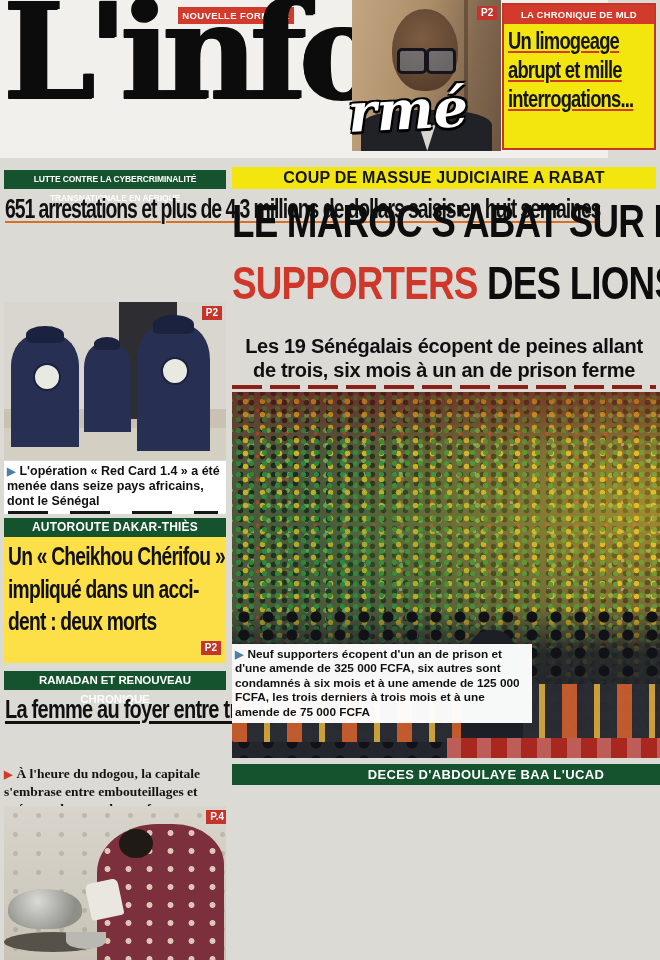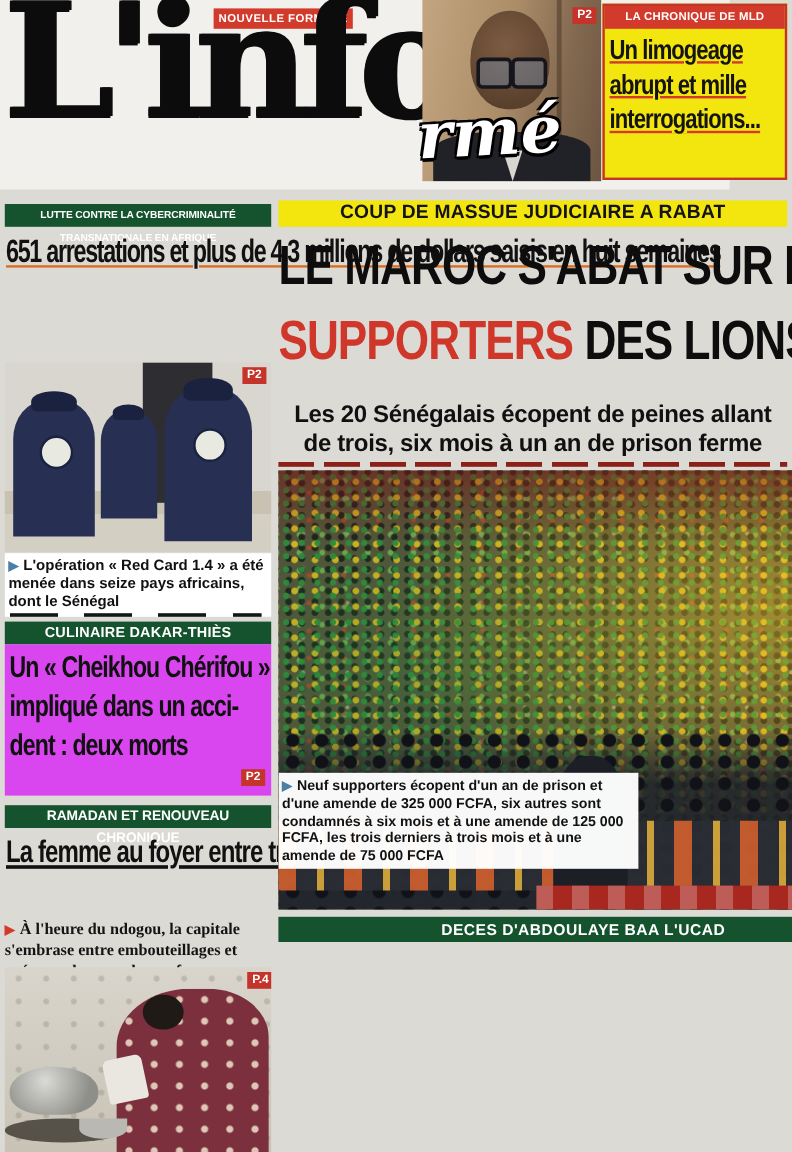--- a/index.html
+++ b/index.html
@@ -58,21 +58,21 @@
         background:#e8eae2;border:2px solid #1a2240;}
   .cop1{left:3%;bottom:8%;width:31%;height:72%;}
   .cop2{left:36%;bottom:18%;width:21%;height:56%;}
   .cop3{left:60%;bottom:6%;width:33%;height:80%;}
   .badge-cyber{right:4px;top:4px;}
   .caption-left{position:absolute;left:4px;top:461px;width:222px;box-sizing:border-box;background:#fff;
         padding:3px 4px 5px 3px;font-weight:bold;font-size:12.5px;line-height:1.2;color:#111;}
   .dash-sep{position:absolute;left:8px;top:511px;width:210px;height:3px;
         background:repeating-linear-gradient(90deg,#151515 0 40px,transparent 40px 62px);}
   .k-auto{left:4px;top:518px;width:222px;height:19px;font-size:12px;line-height:19px;letter-spacing:.2px;}
-  .panel-blue{position:absolute;left:4px;top:537px;width:222px;height:126px;background:#d946ef;box-sizing:border-box;padding:3px 0 0 4px;}
+  .panel-blue{position:absolute;left:4px;top:537px;width:222px;height:126px;background:#fde047;box-sizing:border-box;padding:3px 0 0 4px;}
   .hl-accident{width:130%;transform:scaleX(.77);font-size:25px;line-height:1.3;letter-spacing:-1px;}
   .badge-accident{right:5px;bottom:8px;}
   .k-ramadan{left:4px;top:671px;width:222px;height:19px;font-size:11.5px;line-height:19px;letter-spacing:-.1px;}
   .hl-femme{position:absolute;left:5px;top:693px;width:130%;transform:scaleX(.77);
         font-size:26px;line-height:1.3;letter-spacing:-1px;
         text-decoration:underline;text-decoration-color:#111;text-decoration-thickness:3px;text-underline-offset:3px;}
   .standfirst{position:absolute;left:4px;top:765px;width:222px;font-family:"Liberation Serif",serif;
         font-weight:bold;font-size:13.5px;line-height:1.3;color:#141414;}
   .arr{display:inline-block;margin-right:4px;}
   .arr::before{content:"\25B6";font-size:11px;}
@@ -176,21 +176,21 @@
     <div class="cop cop3">
         <div class="patch"></div>
       </div>
     <div class="badge badge-cyber">P2</div>
   </div>
   <div class="caption-left">
     <span class="arr arr-blue"></span><span>L'opération « Red Card 1.4 » a été menée dans seize pays africains, dont le Sénégal</span>
   </div>
   <div class="dash-sep"></div>
 
-  <div class="kicker k-auto">CULINAIRE DAKAR-THIÈS</div>
+  <div class="kicker k-auto">AUTOROUTE DAKAR-THIÈS</div>
   <div class="panel-blue">
     <div class="hl hl-accident">Un « Cheikhou Chérifou » impliqué dans un acci-dent : deux morts</div>
     <div class="badge badge-accident">P2</div>
   </div>
 
   <div class="kicker k-ramadan">RAMADAN ET RENOUVEAU CHRONIQUE</div>
   <div class="hl hl-femme">La femme au foyer entre tradition et modernité</div>
   <div class="standfirst">
     <span class="arr arr-red"></span><span>À l'heure du ndogou, la capitale s'embrase entre embouteillages et ruée vers les grandes surfaces</span>
   </div>
@@ -202,21 +202,21 @@
     <div class="jug"></div>
     <div class="bowl"></div>
     <div class="badge badge-ramadan">P.4</div>
   </div>
 
   <div class="k-main">COUP DE MASSUE JUDICIAIRE A RABAT</div>
   <div class="hl-main">
     <span class="line">LE MAROC S'ABAT SUR LES</span>
     <span class="line"><span class="hl-red">SUPPORTERS</span><span> DES LIONS</span></span>
   </div>
-  <div class="subhead">Les 20 Sénégalais écopent de peines allant de trois, six mois à un an de prison ferme</div>
+  <div class="subhead">Les 19 Sénégalais écopent de peines allant de trois, six mois à un an de prison ferme</div>
   <div class="dash-red"></div>
   <div class="photo-crowd">
     <div class="crowd-police"></div>
     <div class="shield-row"></div>
     <div class="raincoat"></div>
     <div class="ad-strip"></div>
     <div class="badge badge-crowd">P.8</div>
     <div class="cap-main cap1">
       <span class="arr arr-blue"></span><span>Neuf supporters écopent d'un an de prison et d'une amende de 325 000 FCFA, six autres sont condamnés à six mois et à une amende de 125 000 FCFA, les trois derniers à trois mois et à une amende de 75 000 FCFA</span>
     </div>

